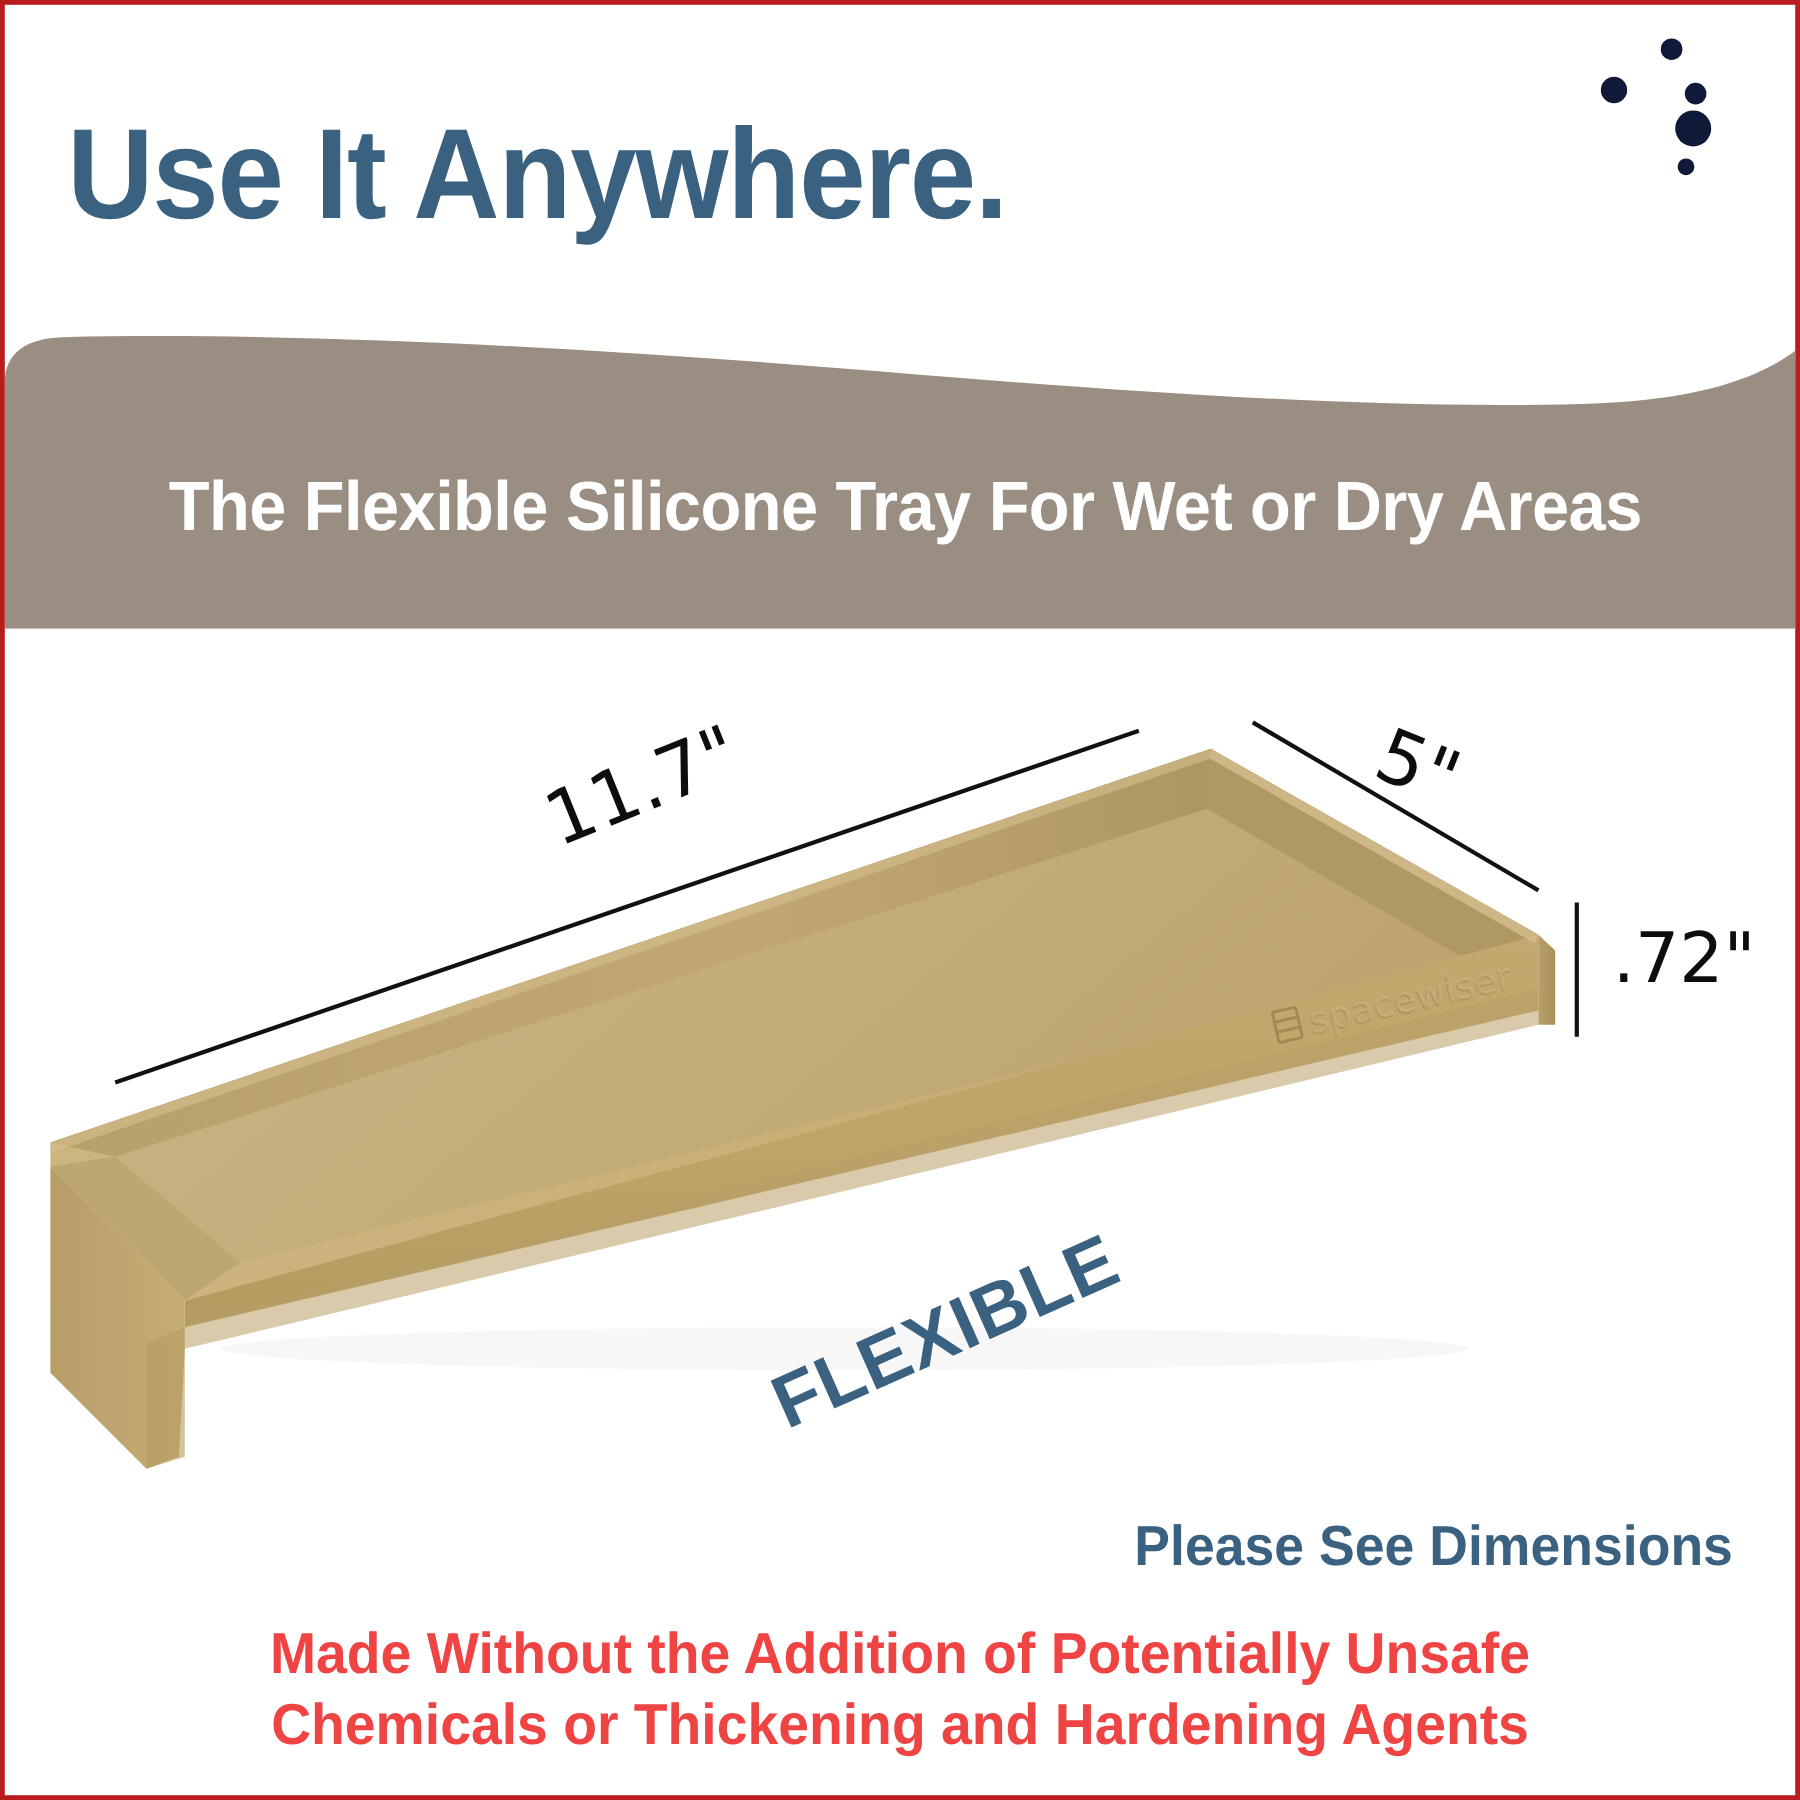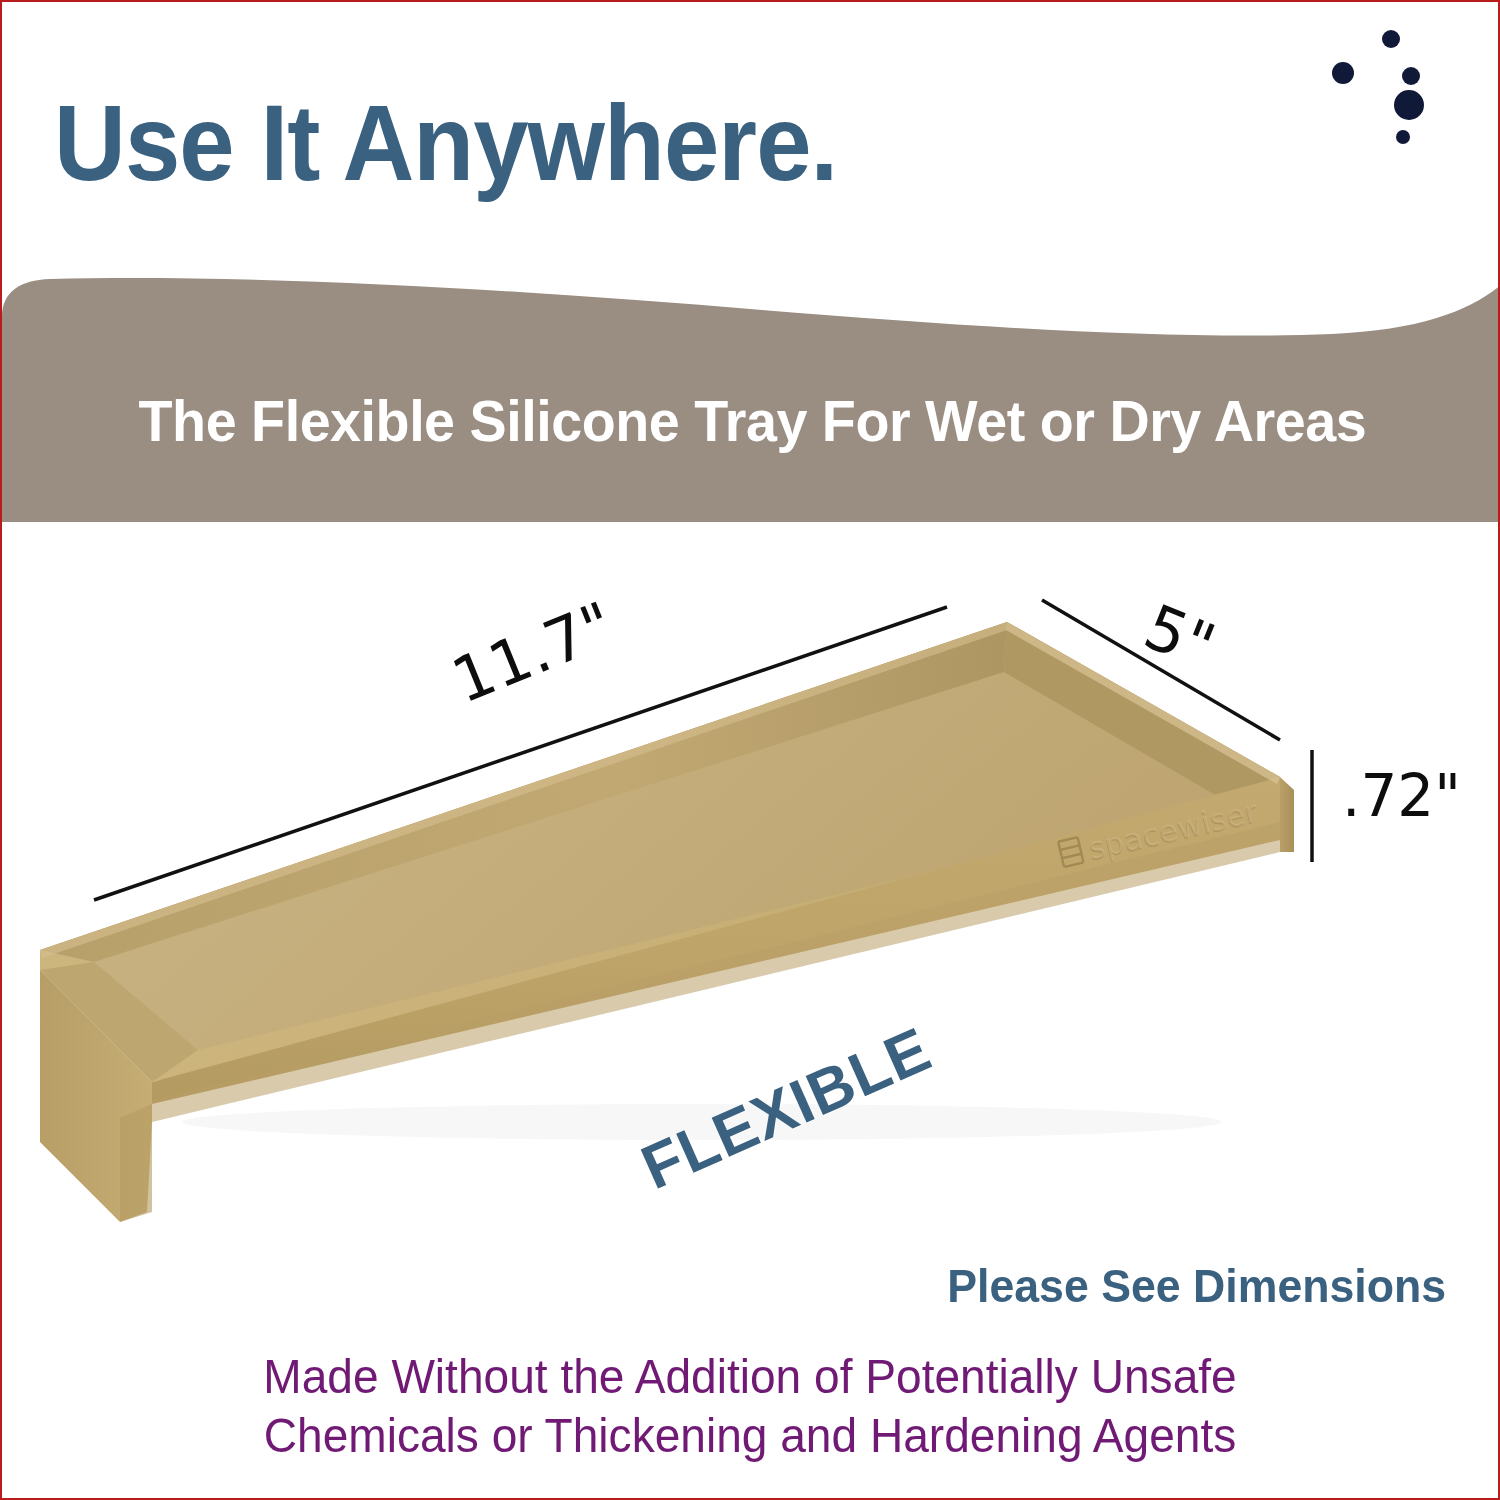--- a/index.html
+++ b/index.html
@@ -7,21 +7,21 @@
     width:1500px;height:1500px;
     background:#ffffff;
     font-family:"Liberation Sans", sans-serif;
     overflow:hidden;
   }
   #stage{
     position:relative;
     width:1500px;height:1500px;
     background:#ffffff;
     box-sizing:border-box;
-    border:2px solid #b91c1c;
+    border:4px solid #b91c1c;
     overflow:hidden;
   }
 
   
   #headline{
     position:absolute;
     left:52px; top:88px;
     font-size:107px;
     font-weight:700;
     letter-spacing:-1px;
@@ -116,23 +116,23 @@
     font-weight:700;
     color:#3b6180;
     white-space:nowrap;
     transform:scaleX(0.95);
     transform-origin:right center;
   }
   #claim{
     position:absolute;
     left:0; right:0; top:1345px;
     text-align:center;
-    color:#701a75;
+    color:#ef4444;
     font-size:48px;
-    font-weight:400;
+    font-weight:700;
     line-height:1.23;
   }
   #claim div{transform:scaleX(0.96);}
 </style>
 </head>
 <body>
 
 <div id="stage">
 
   <div id="headline">Use It Anywhere.</div>

